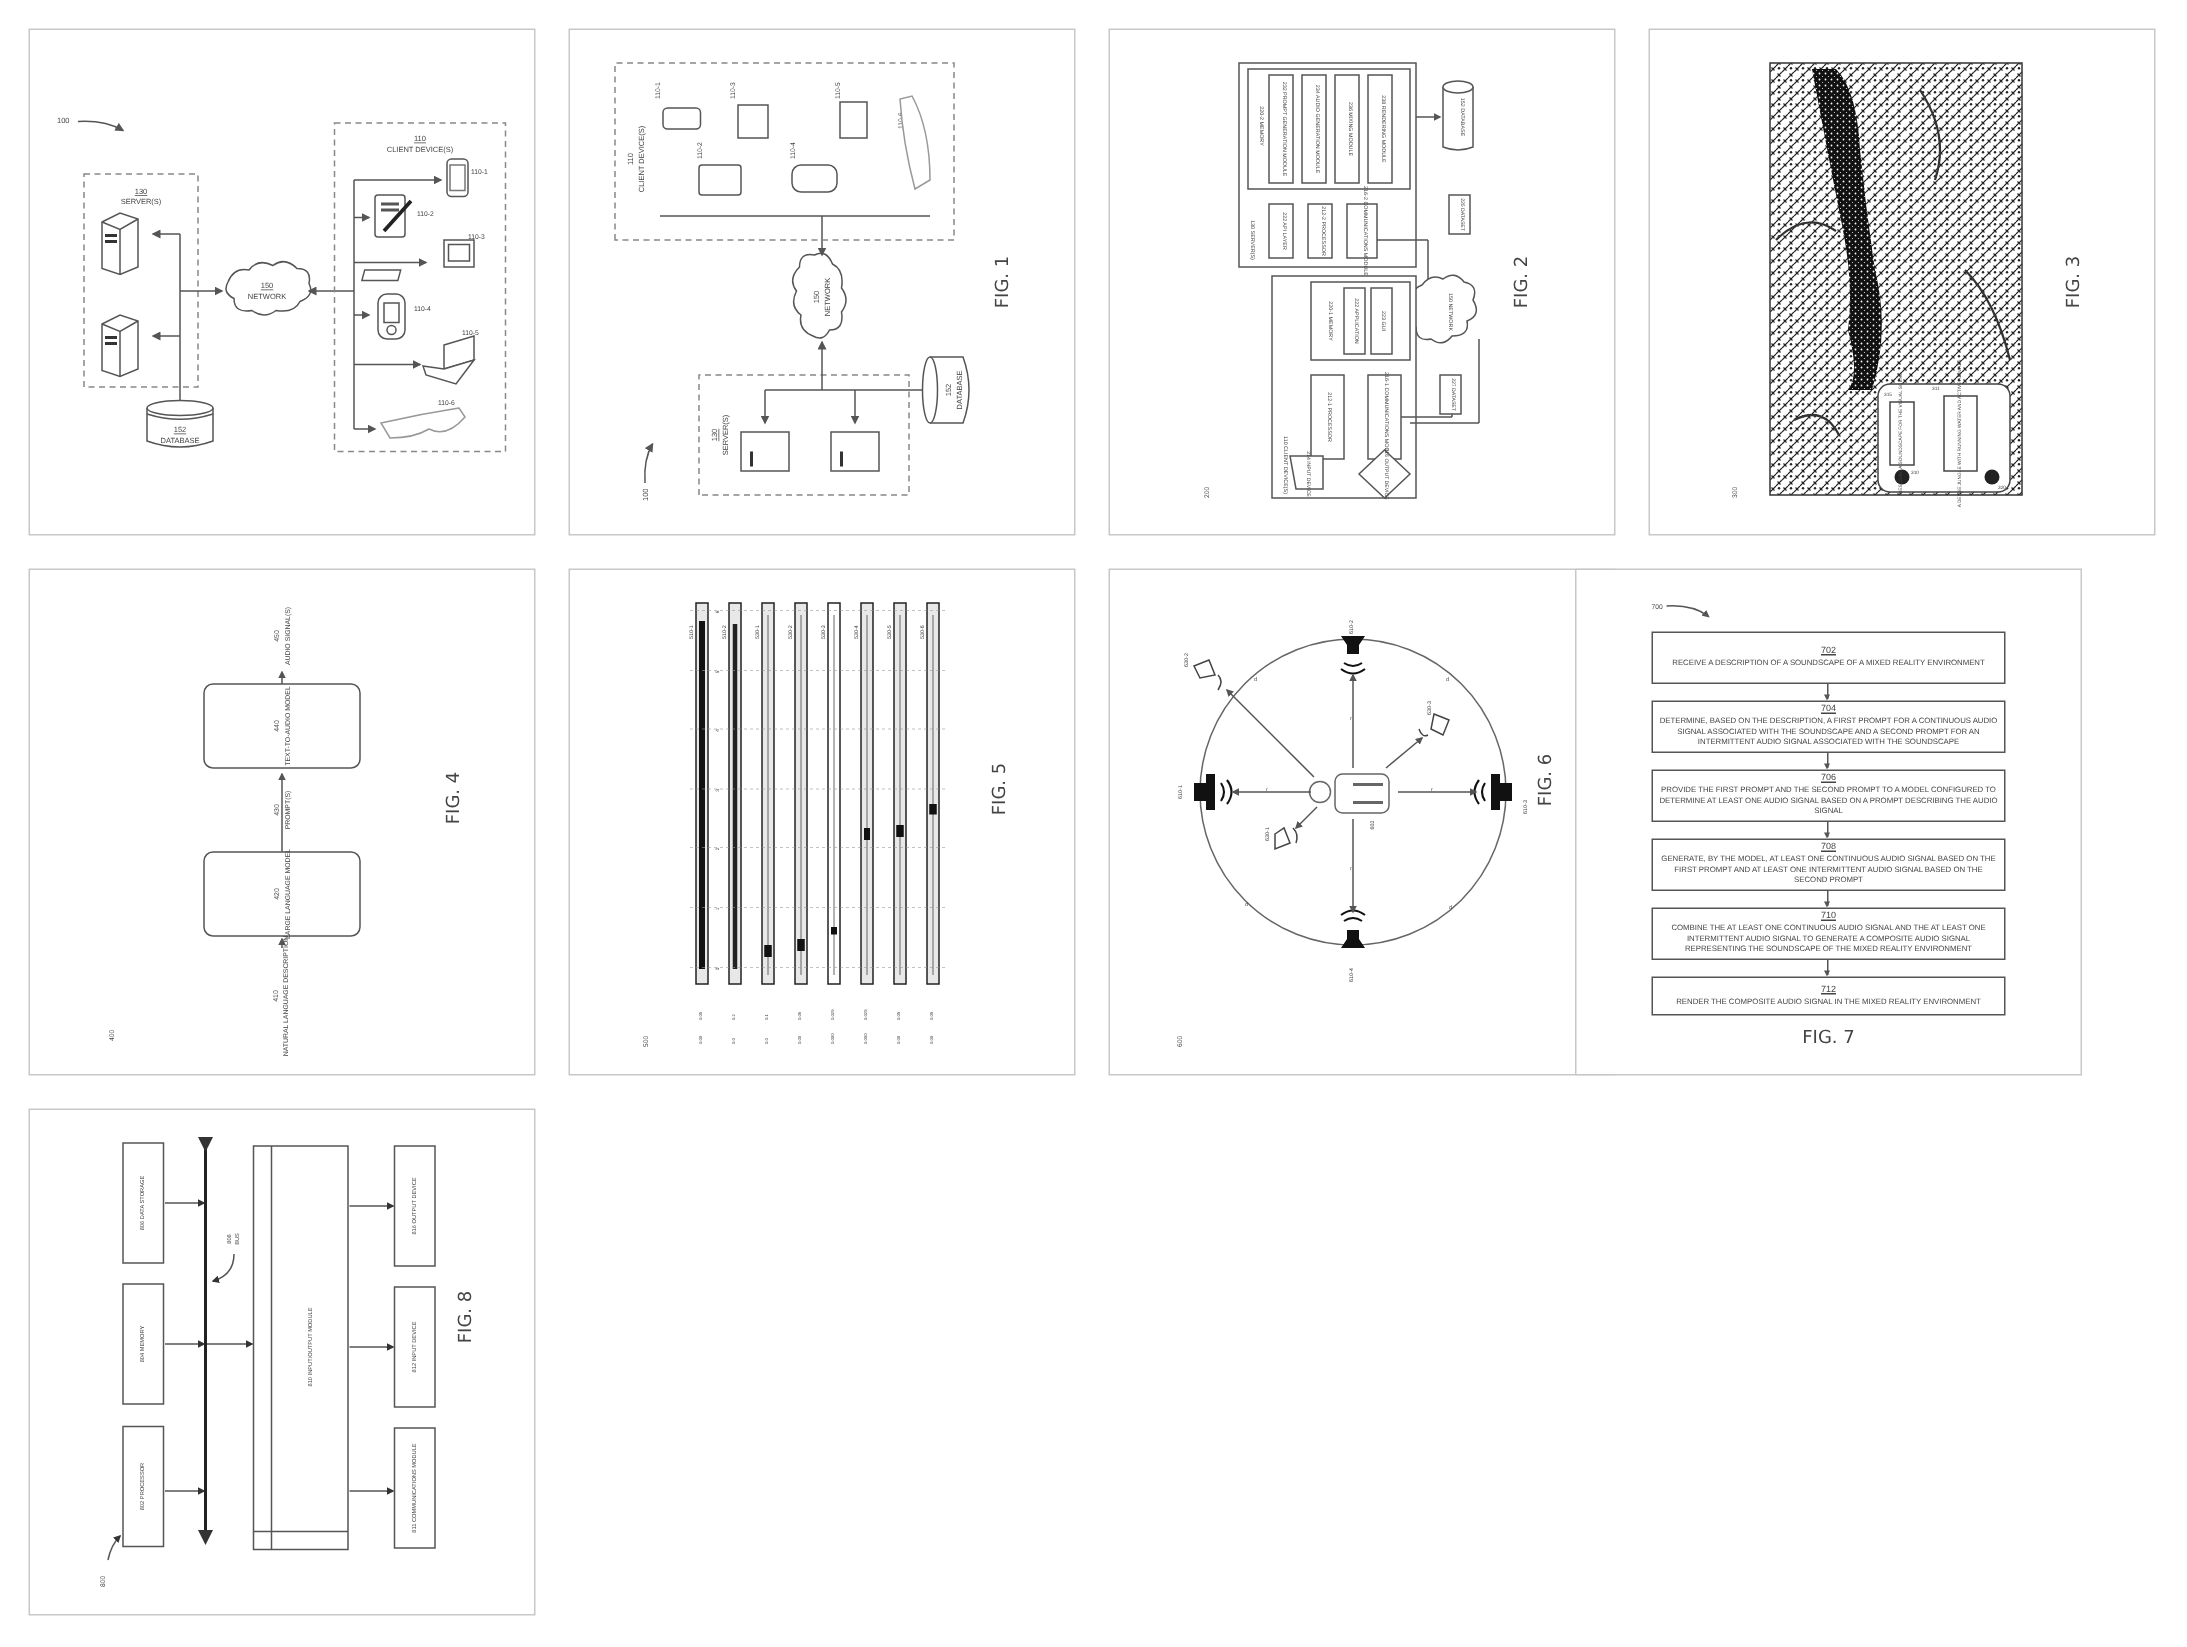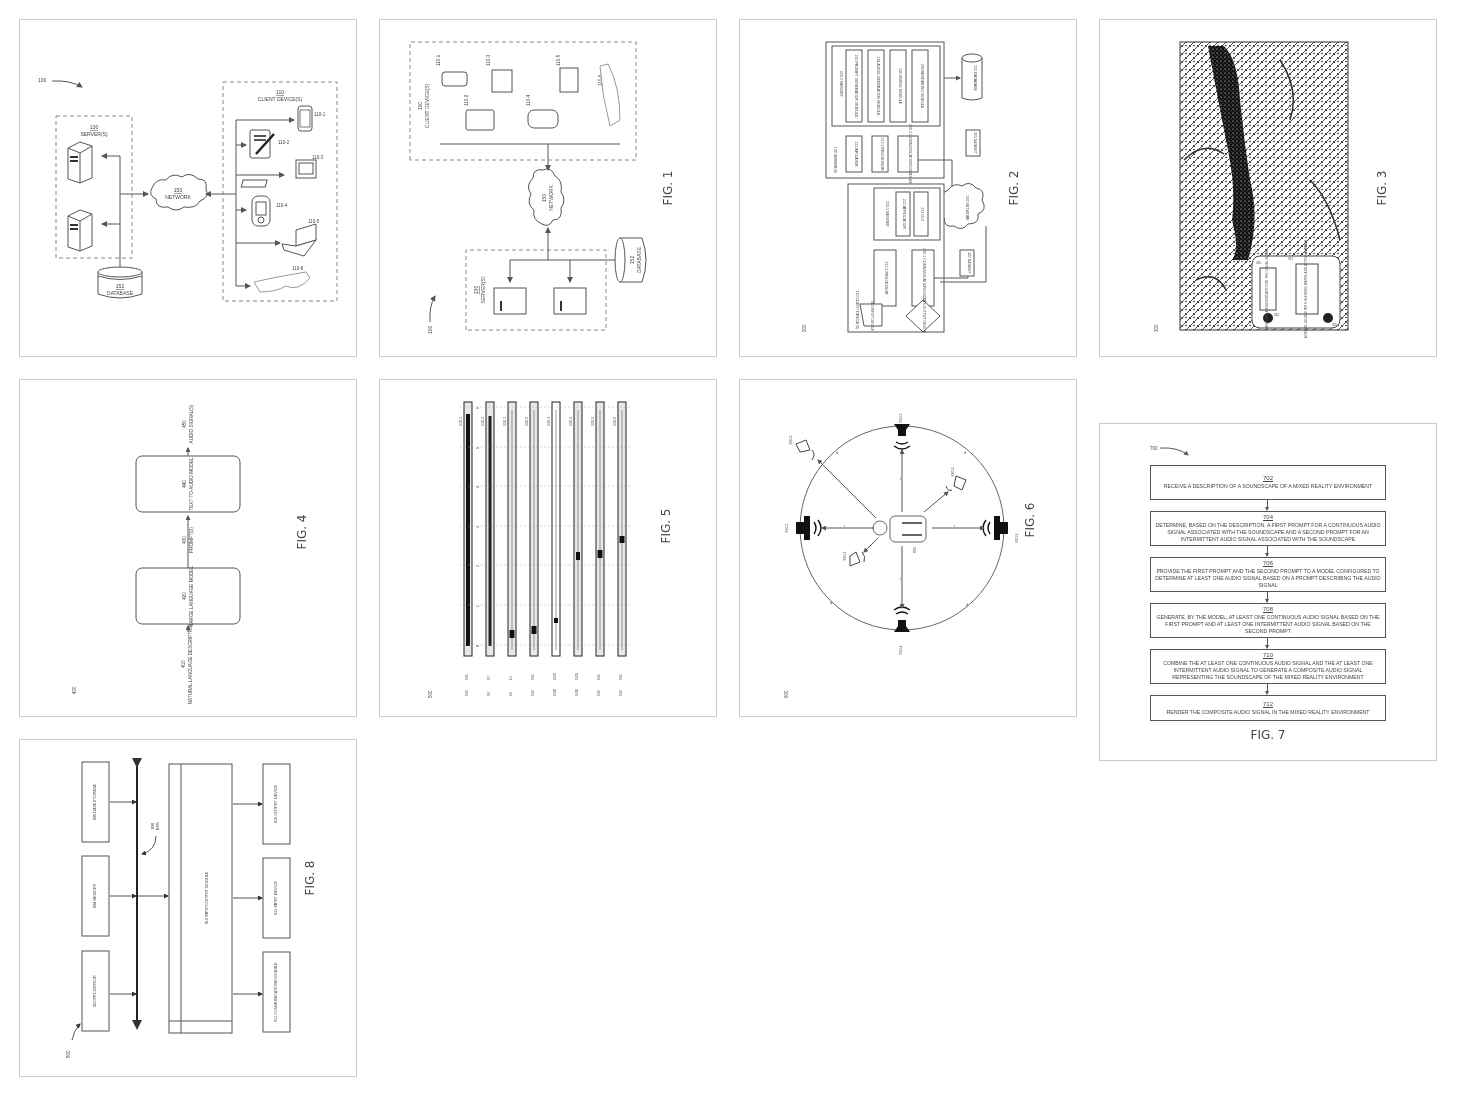--- a/index.html
+++ b/index.html
@@ -476,21 +476,21 @@
       <text x="96" y="74">d</text>
       <text x="224" y="74">d</text>
       <text x="90" y="224">d</text>
       <text x="226" y="226">d</text>
     </g>
     <text class="fig" x="294" y="140" transform="rotate(-90 294 140)" text-anchor="middle">FIG. 6</text>
     <text class="t" x="48" y="318" font-size="4.5" transform="rotate(-90 48 318)">600</text>
   </svg>
 </div>
 
-<div class="panel" style="left:1099px; top:379px;margin-top:44px;">
+<div class="panel" style="left:1050px; top:379px;">
   <svg viewBox="0 0 336 336">
     <defs>
         <marker id="ah7" markerWidth="5" markerHeight="5" refX="4" refY="2.5" orient="auto">
           <path d="M0,0 L5,2.5 L0,5 z" fill="#555"></path>
         </marker>
       </defs>
     <text class="t" x="50" y="26" font-size="4.5">700</text>
     <path class="ln" d="M60,24 Q78,23 88,31" marker-end="url(#ah7)"></path>
   </svg>
   <div class="flowbox" style="top:41px; height:35px;">

